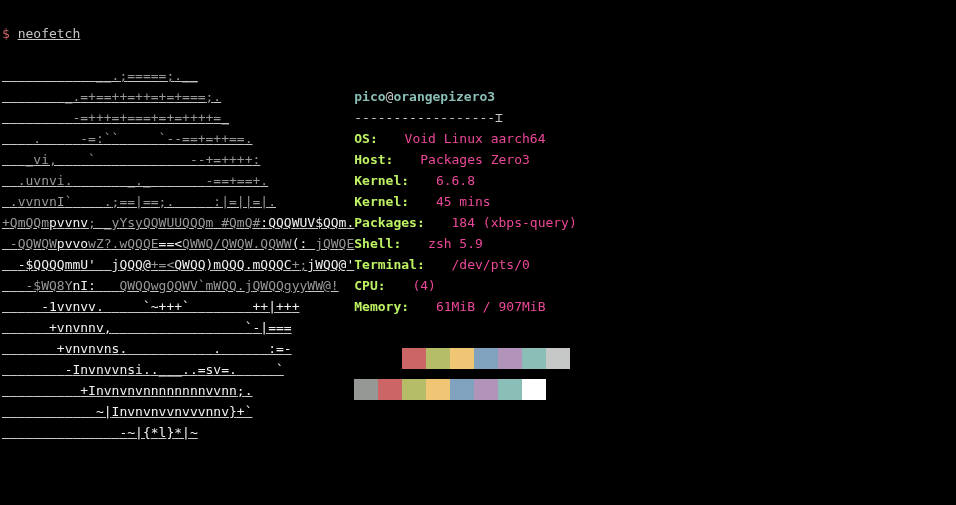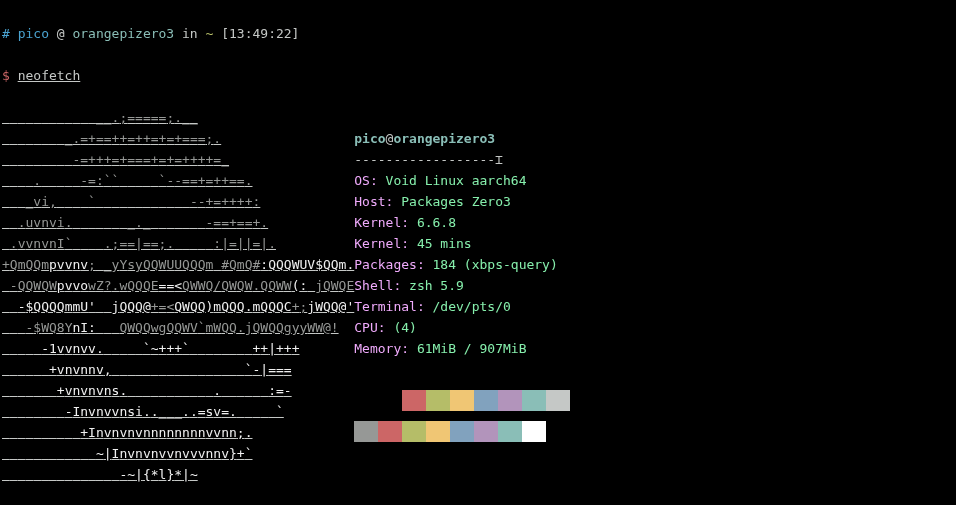--- a/index.html
+++ b/index.html
@@ -40,42 +40,41 @@
     .info {
       display: inline-block;
       vertical-align: top;
       white-space: pre;
       margin-left: 24px;
     }
     .info-user { color: #8abeb7; font-weight: bold; }
     .info-at { color: #c5c8c6; }
     .info-host { color: #8abeb7; font-weight: bold; }
     .info-dash { color: #c5c8c6; }
-    .info-label { color: #f0abfc; font-weight: normal; }
-    .info-value { color: #86efac; }
+    .info-label { color: #bef264; font-weight: bold; }
+    .info-value { color: #ec4899; margin-left: 19px; }
     .colors-row { display: block; margin-top: 10px; line-height: 0; }
     .color-cell {
       display: inline-block;
       width: 24px;
       height: 21px;
     }
     .text-cursor {
       color: #c5c8c6;
       position: relative;
       top: 0;
     }
     .row { display: table-row; }
     .cell { display: table-cell; vertical-align: top; }
     .layout { display: table; }
   </style>
 </head>
 <body>
 
 <div class="terminal">
-<span class="prompt-line"><span class="hash">#</span> <span class="user">pico</span> <span class="at">@</span> <span class="host">orangepizero3</span> <span class="in-word">in</span> <span class="path">~</span> <span class="time">[13:49:22]</span></span>
 <span class="prompt-line"><span class="dollar">$</span> <span class="cmd">neofetch</span></span>
 <div class="layout">
 <div class="row">
 <div class="cell"><span class="ascii-art" id="ascii-art"><span class="art-gray"> </span><span class="art-gray"> </span><span class="art-gray"> </span><span class="art-gray"> </span><span class="art-gray"> </span><span class="art-gray"> </span><span class="art-gray"> </span><span class="art-gray"> </span><span class="art-gray"> </span><span class="art-gray"> </span><span class="art-gray"> </span><span class="art-gray"> </span><span class="art-gray">_</span><span class="art-gray">_</span><span class="art-gray">.</span><span class="art-gray">;</span><span class="art-gray">=</span><span class="art-gray">=</span><span class="art-gray">=</span><span class="art-gray">=</span><span class="art-gray">=</span><span class="art-gray">;</span><span class="art-gray">.</span><span class="art-gray">_</span><span class="art-gray">_</span>
 <span class="art-gray"> </span><span class="art-gray"> </span><span class="art-gray"> </span><span class="art-gray"> </span><span class="art-gray"> </span><span class="art-gray"> </span><span class="art-gray"> </span><span class="art-gray"> </span><span class="art-gray">_</span><span class="art-gray">.</span><span class="art-gray">=</span><span class="art-gray">+</span><span class="art-gray">=</span><span class="art-gray">=</span><span class="art-gray">+</span><span class="art-gray">+</span><span class="art-gray">=</span><span class="art-gray">+</span><span class="art-gray">+</span><span class="art-gray">=</span><span class="art-gray">+</span><span class="art-gray">=</span><span class="art-gray">+</span><span class="art-gray">=</span><span class="art-gray">=</span><span class="art-gray">=</span><span class="art-gray">;</span><span class="art-gray">.</span>
 <span class="art-gray"> </span><span class="art-gray"> </span><span class="art-gray"> </span><span class="art-gray"> </span><span class="art-gray"> </span><span class="art-gray"> </span><span class="art-gray"> </span><span class="art-gray"> </span><span class="art-gray"> </span><span class="art-gray">-</span><span class="art-gray">=</span><span class="art-gray">+</span><span class="art-gray">+</span><span class="art-gray">+</span><span class="art-gray">=</span><span class="art-gray">+</span><span class="art-gray">=</span><span class="art-gray">=</span><span class="art-gray">=</span><span class="art-gray">+</span><span class="art-gray">=</span><span class="art-gray">+</span><span class="art-gray">=</span><span class="art-gray">+</span><span class="art-gray">+</span><span class="art-gray">+</span><span class="art-gray">+</span><span class="art-gray">=</span><span class="art-gray">_</span>
 <span class="art-gray"> </span><span class="art-gray"> </span><span class="art-gray"> </span><span class="art-gray"> </span><span class="art-gray">.</span><span class="art-gray"> </span><span class="art-gray"> </span><span class="art-gray"> </span><span class="art-gray"> </span><span class="art-gray"> </span><span class="art-gray">-</span><span class="art-gray">=</span><span class="art-gray">:</span><span class="art-gray">`</span><span class="art-gray">`</span><span class="art-gray"> </span><span class="art-gray"> </span><span class="art-gray"> </span><span class="art-gray"> </span><span class="art-gray"> </span><span class="art-gray">`</span><span class="art-gray">-</span><span class="art-gray">-</span><span class="art-gray">=</span><span class="art-gray">=</span><span class="art-gray">+</span><span class="art-gray">=</span><span class="art-gray">+</span><span class="art-gray">+</span><span class="art-gray">=</span><span class="art-gray">=</span><span class="art-gray">.</span>
 <span class="art-gray"> </span><span class="art-gray"> </span><span class="art-gray"> </span><span class="art-gray">_</span><span class="art-gray">v</span><span class="art-gray">i</span><span class="art-gray">,</span><span class="art-gray"> </span><span class="art-gray"> </span><span class="art-gray"> </span><span class="art-gray"> </span><span class="art-gray">`</span><span class="art-gray"> </span><span class="art-gray"> </span><span class="art-gray"> </span><span class="art-gray"> </span><span class="art-gray"> </span><span class="art-gray"> </span><span class="art-gray"> </span><span class="art-gray"> </span><span class="art-gray"> </span><span class="art-gray"> </span><span class="art-gray"> </span><span class="art-gray"> </span><span class="art-gray">-</span><span class="art-gray">-</span><span class="art-gray">+</span><span class="art-gray">=</span><span class="art-gray">+</span><span class="art-gray">+</span><span class="art-gray">+</span><span class="art-gray">+</span><span class="art-gray">:</span>
 <span class="art-gray"> </span><span class="art-gray"> </span><span class="art-gray">.</span><span class="art-gray">u</span><span class="art-gray">v</span><span class="art-gray">n</span><span class="art-gray">v</span><span class="art-gray">i</span><span class="art-gray">.</span><span class="art-gray"> </span><span class="art-gray"> </span><span class="art-gray"> </span><span class="art-gray"> </span><span class="art-gray"> </span><span class="art-gray"> </span><span class="art-gray"> </span><span class="art-gray">_</span><span class="art-gray">.</span><span class="art-gray">_</span><span class="art-gray"> </span><span class="art-gray"> </span><span class="art-gray"> </span><span class="art-gray"> </span><span class="art-gray"> </span><span class="art-gray"> </span><span class="art-gray"> </span><span class="art-gray">-</span><span class="art-gray">=</span><span class="art-gray">=</span><span class="art-gray">+</span><span class="art-gray">=</span><span class="art-gray">=</span><span class="art-gray">+</span><span class="art-gray">.</span>
 <span class="art-gray"> </span><span class="art-gray">.</span><span class="art-gray">v</span><span class="art-gray">v</span><span class="art-gray">n</span><span class="art-gray">v</span><span class="art-gray">n</span><span class="art-gray">I</span><span class="art-gray">`</span><span class="art-gray"> </span><span class="art-gray"> </span><span class="art-gray"> </span><span class="art-gray"> </span><span class="art-gray">.</span><span class="art-gray">;</span><span class="art-gray">=</span><span class="art-gray">=</span><span class="art-gray">|</span><span class="art-gray">=</span><span class="art-gray">=</span><span class="art-gray">;</span><span class="art-gray">.</span><span class="art-gray"> </span><span class="art-gray"> </span><span class="art-gray"> </span><span class="art-gray"> </span><span class="art-gray"> </span><span class="art-gray">:</span><span class="art-gray">|</span><span class="art-gray">=</span><span class="art-gray">|</span><span class="art-gray">|</span><span class="art-gray">=</span><span class="art-gray">|</span><span class="art-gray">.</span>

